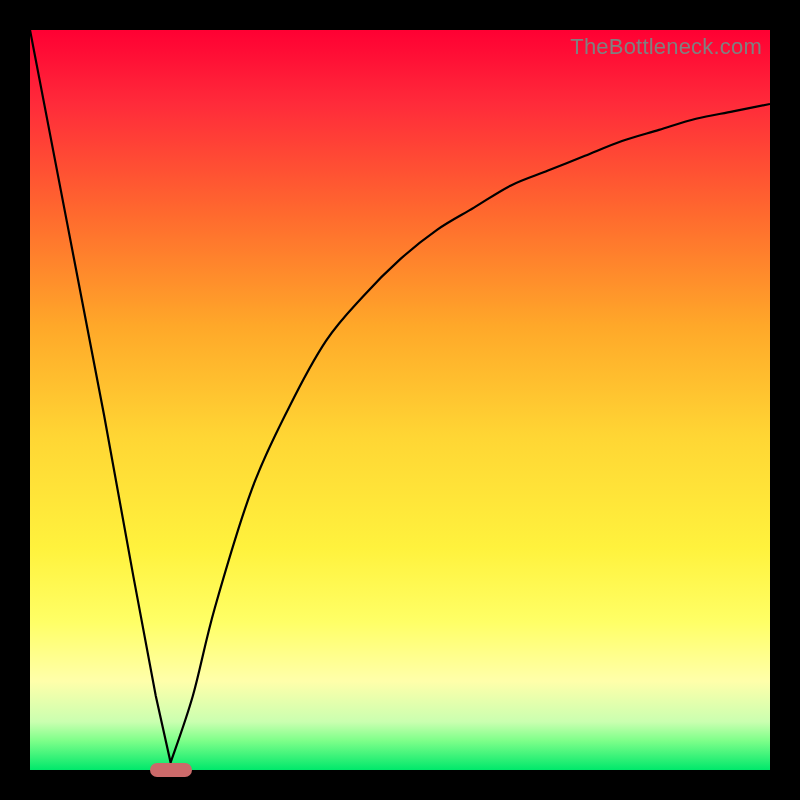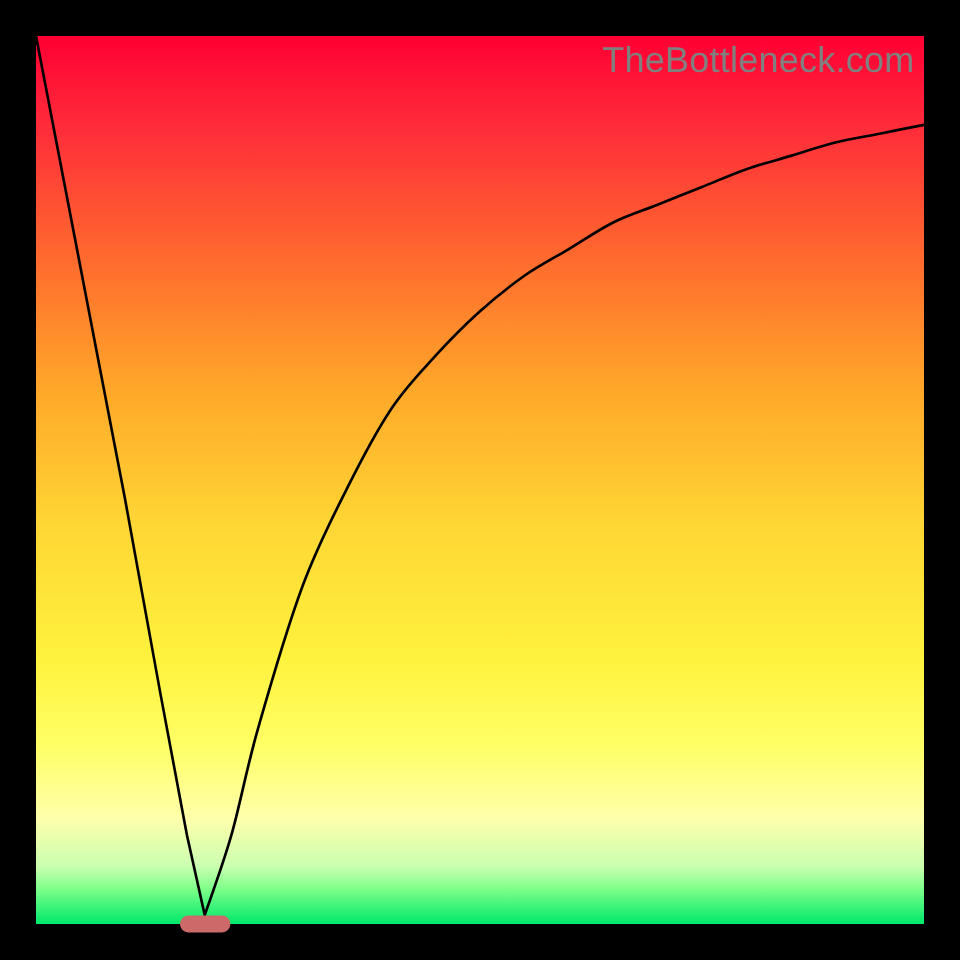--- a/index.html
+++ b/index.html
@@ -35,21 +35,21 @@
       #caffb0 93.5%,
       #7fff8a 96%,
       #00e86b 100%
     );
   }
   .watermark {
     position: absolute;
     top: 4px;
     right: 8px;
     color: #808080;
-    font-size: 30px;
+    font-size: 22px;
     font-weight: 500;
     letter-spacing: 0.2px;
     z-index: 3;
   }
   svg.curve {
     position: absolute;
     left: 0;
     top: 0;
     width: 740px;
     height: 740px;

